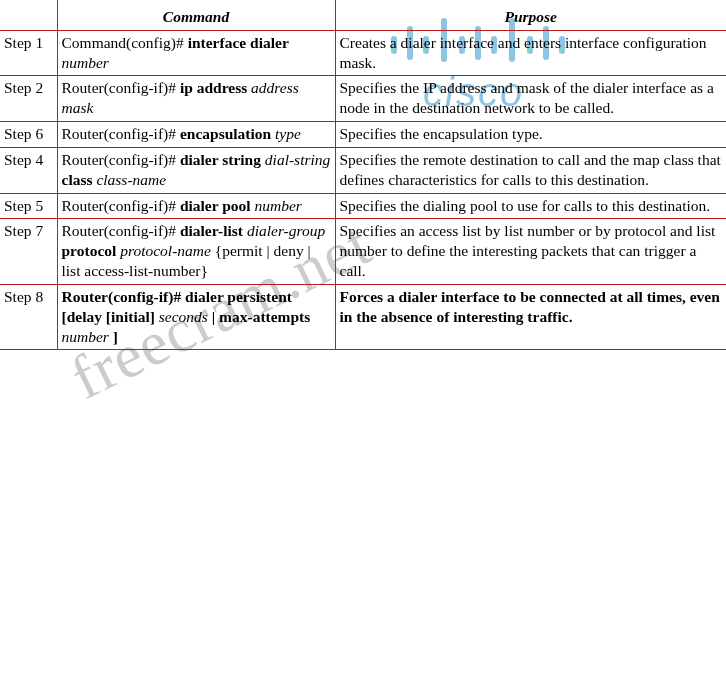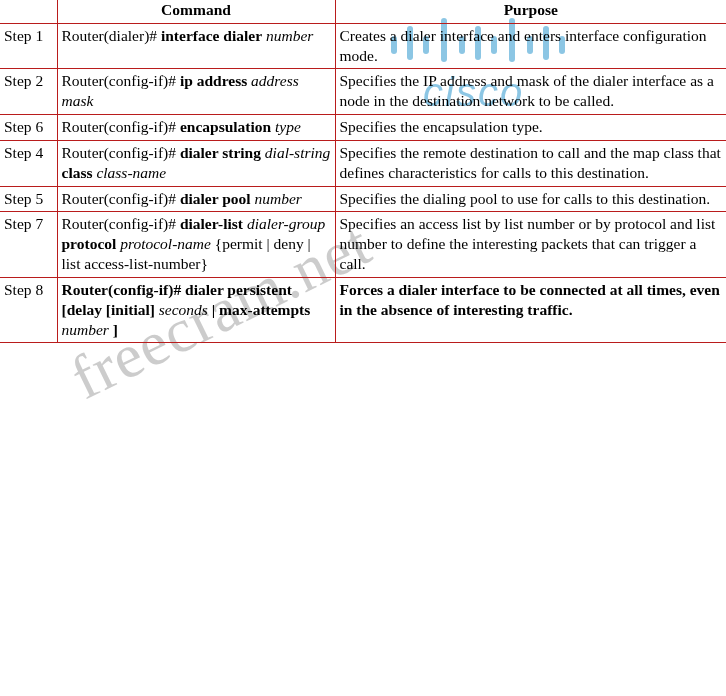--- a/index.html
+++ b/index.html
@@ -37,21 +37,22 @@
     vertical-align: top;
     padding: 2px 4px 3px 4px;
     font-size: 15.5px;
     line-height: 1.28;
     background: transparent;
   }
   
   table.cmd-table tr.header-row th {
     font-weight: bold;
     border-top: none;
-    padding-top: 0px;
+    padding-top: 7px;
+    font-style: italic;
   }
   table.cmd-table tr.header-row th.step-head {
     border-left: none;
   }
   table.cmd-table tr td.step-cell {
     border-left: none;
   }
   table.cmd-table tr td.purpose-cell,
   table.cmd-table tr.header-row th.purpose-head {
     border-right: none;
@@ -142,25 +143,25 @@
         <th class="step-head"></th>
         <th>Command</th>
         <th class="purpose-head">Purpose</th>
       </tr>
     </thead>
     <tbody>
 
       <tr>
         <td class="step-cell">Step 1</td>
         <td class="mono-cmd">
-          <span>Router(dialer)#</span>
+          <span>Command(config)#</span>
           <b>interface dialer</b>
           <i>number</i>
         </td>
-        <td class="purpose-cell">Creates a dialer interface and enters interface configuration mode.</td>
+        <td class="purpose-cell">Creates a dialer interface and enters interface configuration mask.</td>
       </tr>
 
       <tr>
         <td class="step-cell">Step 2</td>
         <td class="mono-cmd">
           <span>Router(config-if)#</span>
           <b>ip address</b>
           <i>address mask</i>
         </td>
         <td class="purpose-cell">Specifies the IP address and mask of the dialer interface as a node in the destination network to be called.</td>

